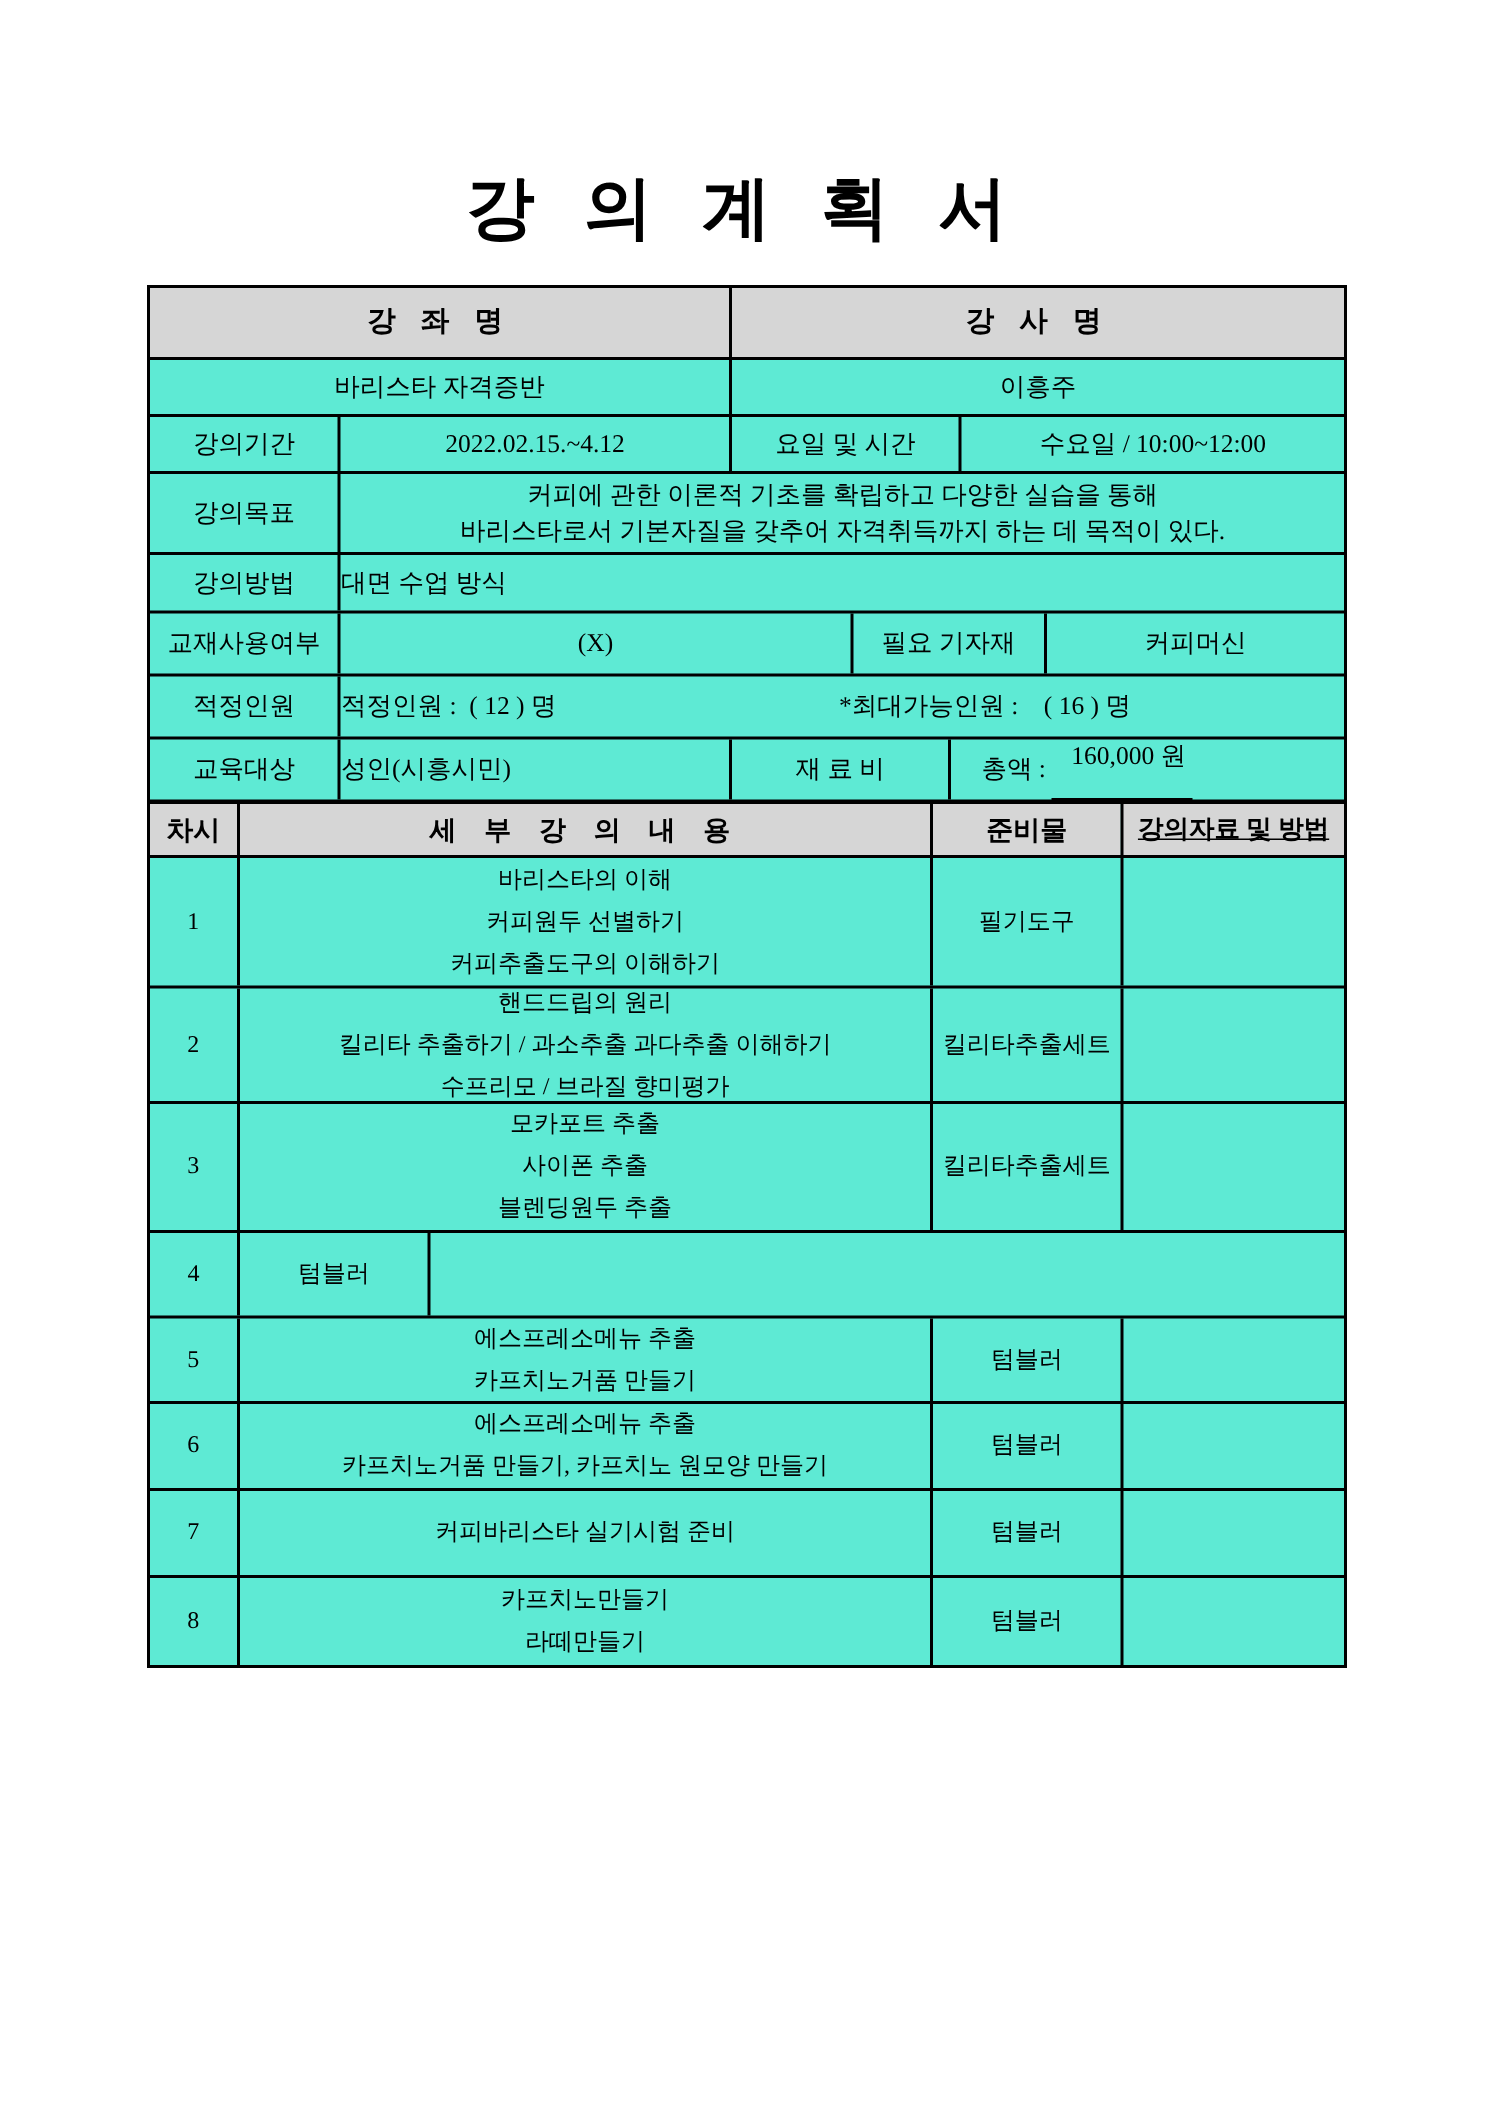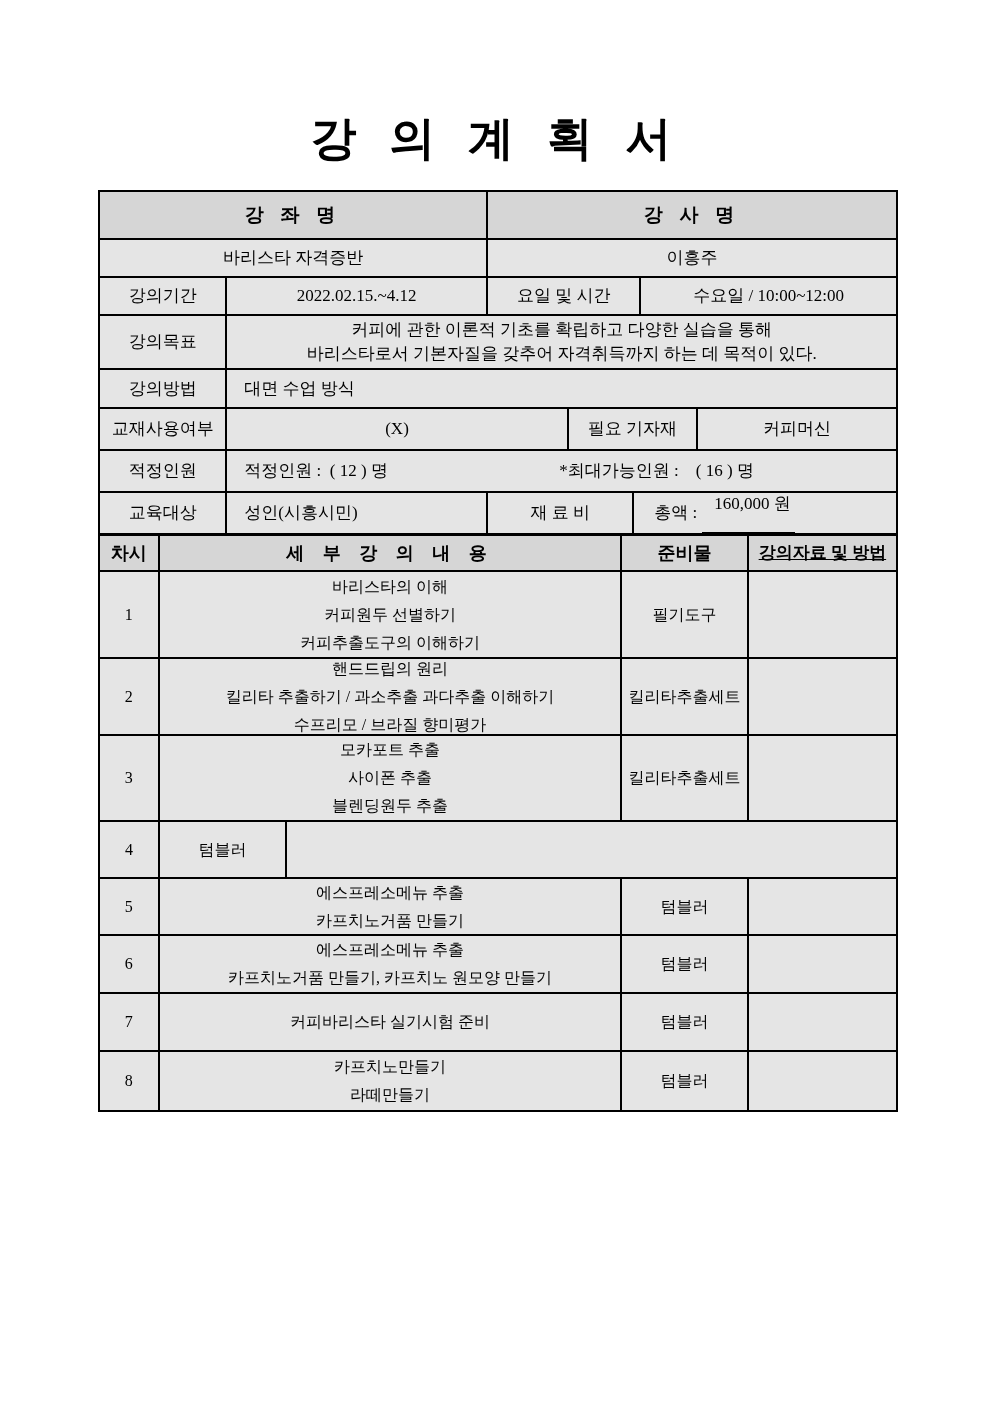--- a/index.html
+++ b/index.html
@@ -8,28 +8,28 @@
     position:relative; width:992px; height:1403px; background:#fff;
     font-family:"Liberation Serif", serif; color:#000; overflow:hidden;
   }
   .doc-title {
     position:absolute; top:108px; left:0; width:100%;
     text-align:center; font-family:"Liberation Sans", sans-serif;
     font-weight:bold; font-size:46px; letter-spacing:10px; color:#000;
   }
   .doc-table {
     position:absolute; left:98px; top:190px; width:800px;
-    border:2px solid #000; background:#e5e5e5;
+    border:2px solid #000; background:#5eead4;
   }
   .row { display:flex; border-top:2px solid #000; }
   .row.first { border-top:none; }
   .cell { border-left:2px solid #000; display:flex; align-items:center; justify-content:center;
           text-align:center; font-size:17px; line-height:22px; position:relative; }
   .cell.cfirst { border-left:none; }
-  .cell.left { justify-content:flex-start; text-align:left; padding-left:17px; }
+  .cell.left { justify-content:flex-start; text-align:left; }
   .hdr { background:#d6d6d6; font-weight:bold; font-size:19px; }
   .pre { white-space:pre; }
   .preline { white-space:pre-line; }
   
   .w-half1 { width:388px; } .w-half2 { width:412px; }
   .w-label { width:126px; }
   .w-r3b { width:262px; } .w-r3c { width:154px; } .w-r3d { width:258px; }
   .w-wide { width:674px; }
   .w-r6b { width:343px; } .w-r6c { width:130px; } .w-r6d { width:201px; }
   .w-r8b { width:262px; } .w-r8c { width:147px; } .w-r8d { width:265px; }

